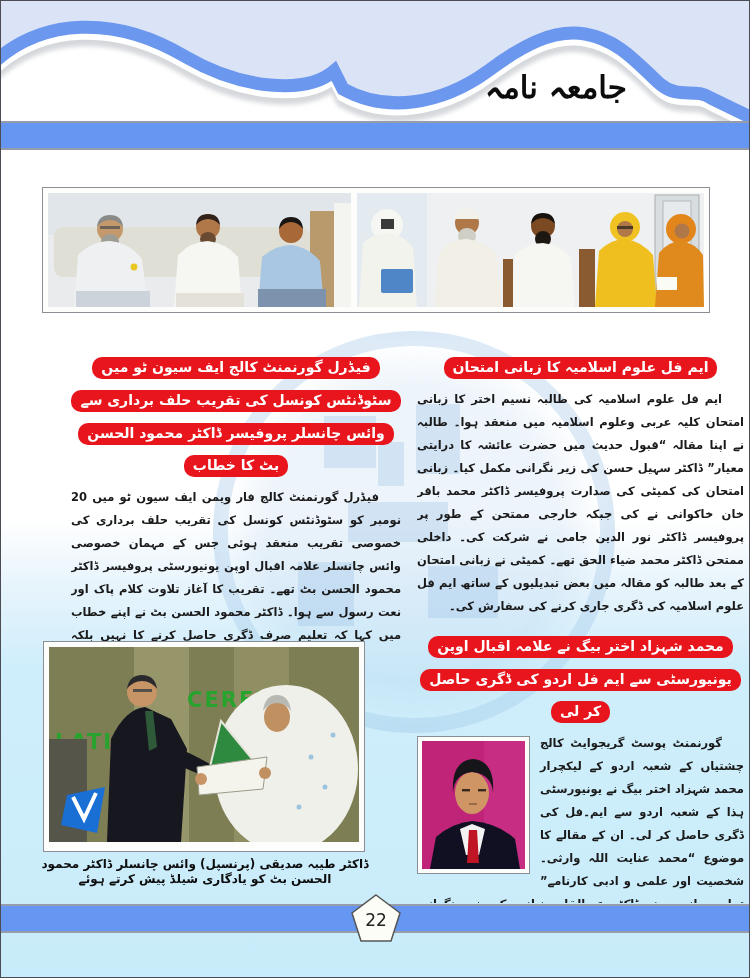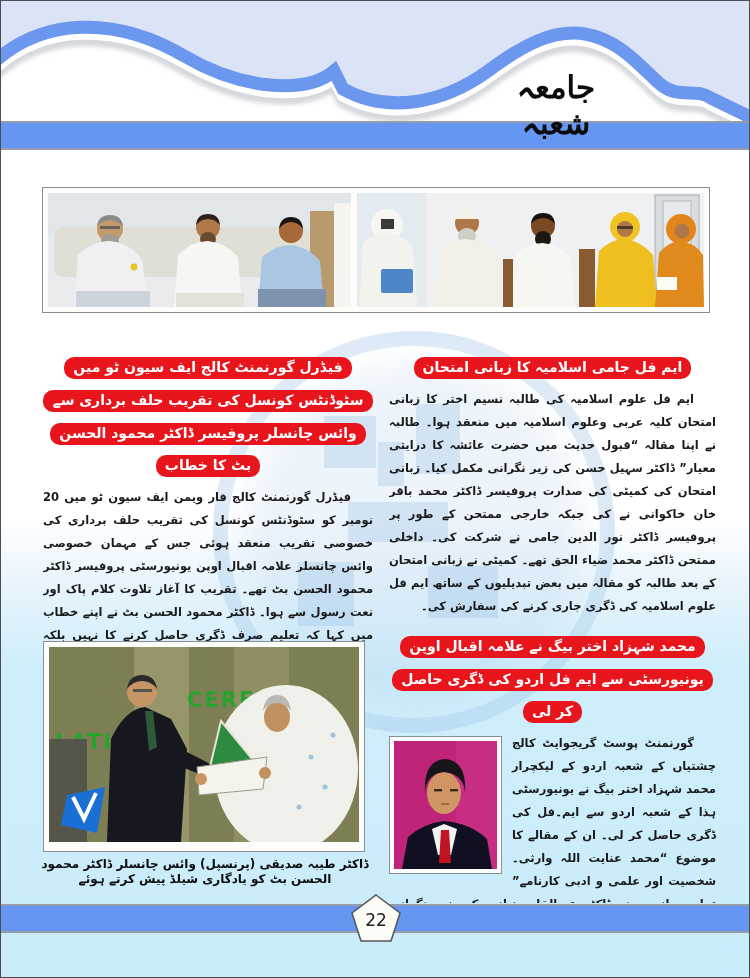--- a/index.html
+++ b/index.html
@@ -28,21 +28,21 @@
     z-index:0;}
   .watermark .blk{position:absolute;background:rgba(148,188,228,.30);}
   
   .photo-frame{background:#fdfdfb;border:1px solid #8a8f96;padding:5px;z-index:2;box-sizing:content-box;}
   .strip{left:41px;top:186px;width:656px;height:114px;display:flex;gap:6px;}
   .strip svg{height:114px;display:block;}
   .caption{direction:rtl;text-align:center;color:#0d0d0d;font-weight:600;z-index:2;}
   .strip-caption{left:120px;top:317px;width:510px;font-size:12.5px;}
   .bl-caption{left:34px;top:856px;width:340px;font-size:12px;line-height:15px;}
   
-  .col{direction:rtl;z-index:1;}
+  .col{direction:rtl;z-index:1;margin-left:28px;}
   .col-left{left:42px;top:350px;width:330px;max-height:292px;overflow:hidden;}
   .col-right{left:388px;top:350px;width:327px;max-height:552px;overflow:hidden;}
   .red-head-wrap{text-align:center;line-height:2.05;margin:0 0 4px 0;}
   .red-head{
     display:inline;background:#e8151c;color:#ffffff;font-weight:bold;
     font-size:14px;padding:2px 9px 4px;border-radius:10px;
     -webkit-box-decoration-break:clone;box-decoration-break:clone;
   }
   .body-text{
     margin:4px 0 0 0;font-size:11.5px;line-height:23px;color:#1a1a1a;
@@ -65,21 +65,21 @@
         <filter id="soft">
           <feGaussianBlur stdDeviation="2.2"></feGaussianBlur>
         </filter>
       </defs>
     <rect x="0" y="0" width="750" height="122" fill="#ffffff"></rect>
     <path d="M-10,64 C40,16 115,14 185,56 C240,88 305,94 333,70 L342,88 C385,112 440,104 487,70 C522,44 552,28 584,33 C618,39 636,62 659,83 C678,99 694,86 710,97 L755,119 L755,-10 L-10,-10 Z" fill="#dbe4f6"></path>
     <path d="M-10,64 C40,16 115,14 185,56 C240,88 305,94 333,70 L342,88 C385,112 440,104 487,70 C522,44 552,28 584,33 C618,39 636,62 659,83 C678,99 694,86 710,97 L755,119" fill="none" stroke="#b4b8bf" stroke-width="14" transform="translate(0,12)" opacity=".55" filter="url(#soft)"></path>
     <path d="M-10,64 C40,16 115,14 185,56 C240,88 305,94 333,70 L342,88 C385,112 440,104 487,70 C522,44 552,28 584,33 C618,39 636,62 659,83 C678,99 694,86 710,97 L755,119" fill="none" stroke="#ffffff" stroke-width="13" transform="translate(0,6)"></path>
     <path d="M-10,64 C40,16 115,14 185,56 C240,88 305,94 333,70 L342,88 C385,112 440,104 487,70 C522,44 552,28 584,33 C618,39 636,62 659,83 C678,99 694,86 710,97 L755,119" fill="none" stroke="#6b97ee" stroke-width="13"></path>
   </svg>
-  <div class="abs masthead-title">جامعہ شعبہ</div>
+  <div class="abs masthead-title">جامعہ نامہ</div>
 
   <div class="abs rule-bar bar-top"></div>
 
   <div class="abs watermark">
     <div class="blk" style="left:96px;top:70px;width:52px;height:52px;"></div>
     <div class="blk" style="left:188px;top:58px;width:44px;height:70px;"></div>
     <div class="blk" style="left:120px;top:156px;width:100px;height:40px;"></div>
     <div class="blk" style="left:70px;top:216px;width:56px;height:64px;"></div>
     <div class="blk" style="left:200px;top:220px;width:70px;height:52px;"></div>
     <div class="blk" style="left:150px;top:96px;width:26px;height:44px;"></div>
@@ -138,21 +138,21 @@
       <rect x="300" y="84" width="20" height="13" fill="#fbfbf6"></rect>
     </svg>
   </div>
 
   <div class="abs col col-left">
     <div class="red-head-wrap"><span class="red-head">فیڈرل گورنمنٹ کالج ایف سیون ٹو میں سٹوڈنٹس کونسل کی تقریب حلف برداری سے وائس چانسلر پروفیسر ڈاکٹر محمود الحسن بٹ کا خطاب</span></div>
     <p class="body-text">فیڈرل گورنمنٹ کالج فار ویمن ایف سیون ٹو میں 20 نومبر کو سٹوڈنٹس کونسل کی تقریب حلف برداری کی خصوصی تقریب منعقد ہوئی جس کے مہمان خصوصی وائس چانسلر علامہ اقبال اوپن یونیورسٹی پروفیسر ڈاکٹر محمود الحسن بٹ تھے۔ تقریب کا آغاز تلاوت کلام پاک اور نعت رسول سے ہوا۔ ڈاکٹر محمود الحسن بٹ نے اپنے خطاب میں کہا کہ تعلیم صرف ڈگری حاصل کرنے کا نہیں بلکہ حصول علم کے لئے مسلسل تگ و دو کرنے کا نام ہے اور یہ صرف اسی صورت میں ممکن ہے جب نئی نسل جمود سے نکل کر حرکت کی برکتوں سے فیض یاب ہو۔ انہوں نے کہا کہ تعلیم حاصل کرنے کے ساتھ ساتھ دیگر مثبت</p>
   </div>
 
   <div class="abs col col-right">
-    <div class="red-head-wrap"><span class="red-head">ایم فل جامی اسلامیہ کا زبانی امتحان</span></div>
+    <div class="red-head-wrap"><span class="red-head">ایم فل علوم اسلامیہ کا زبانی امتحان</span></div>
     <p class="body-text">ایم فل علوم اسلامیہ کی طالبہ نسیم اختر کا زبانی امتحان کلیہ عربی وعلوم اسلامیہ میں منعقد ہوا۔ طالبہ نے اپنا مقالہ “قبول حدیث میں حضرت عائشہ کا درایتی معیار” ڈاکٹر سہیل حسن کی زیر نگرانی مکمل کیا۔ زبانی امتحان کی کمیٹی کی صدارت پروفیسر ڈاکٹر محمد باقر خان خاکوانی نے کی جبکہ خارجی ممتحن کے طور پر پروفیسر ڈاکٹر نور الدین جامی نے شرکت کی۔ داخلی ممتحن ڈاکٹر محمد ضیاء الحق تھے۔ کمیٹی نے زبانی امتحان کے بعد طالبہ کو مقالہ میں بعض تبدیلیوں کے ساتھ ایم فل علوم اسلامیہ کی ڈگری جاری کرنے کی سفارش کی۔</p>
     <div class="red-head-wrap" style="margin-top:12px;"><span class="red-head">محمد شہزاد اختر بیگ نے علامہ اقبال اوپن یونیورسٹی سے ایم فل اردو کی ڈگری حاصل کر لی</span></div>
     <div>
       <div class="portrait-frame">
         <svg width="103" height="128" viewBox="0 0 103 128" preserveAspectRatio="none">
           <rect width="103" height="128" fill="#c02478"></rect>
           <rect x="62" width="41" height="128" fill="#ca338a" opacity=".6"></rect>
           <path d="M8,128 L14,96 Q30,82 50,80 Q76,82 93,98 L98,128 Z" fill="#101022"></path>
           <polygon points="38,88 50,83 63,88 57,114 44,114" fill="#f2f2f2"></polygon>
           <polygon points="47,89 55,89 57,122 45,122" fill="#c01525"></polygon>

